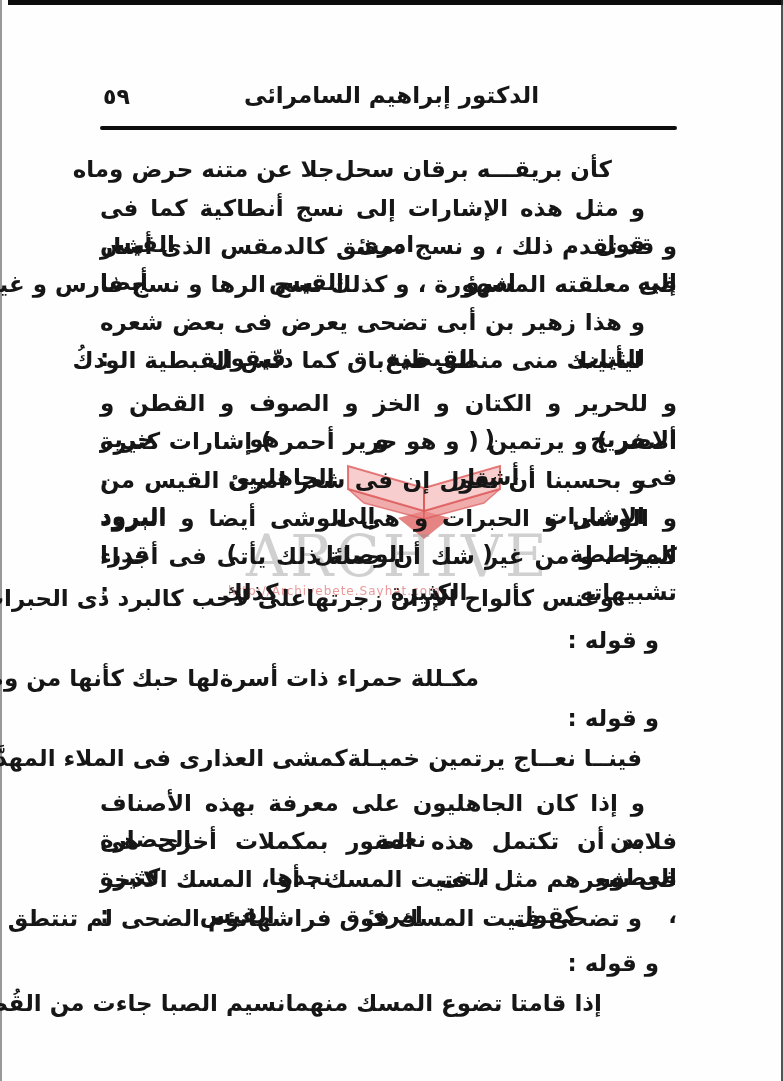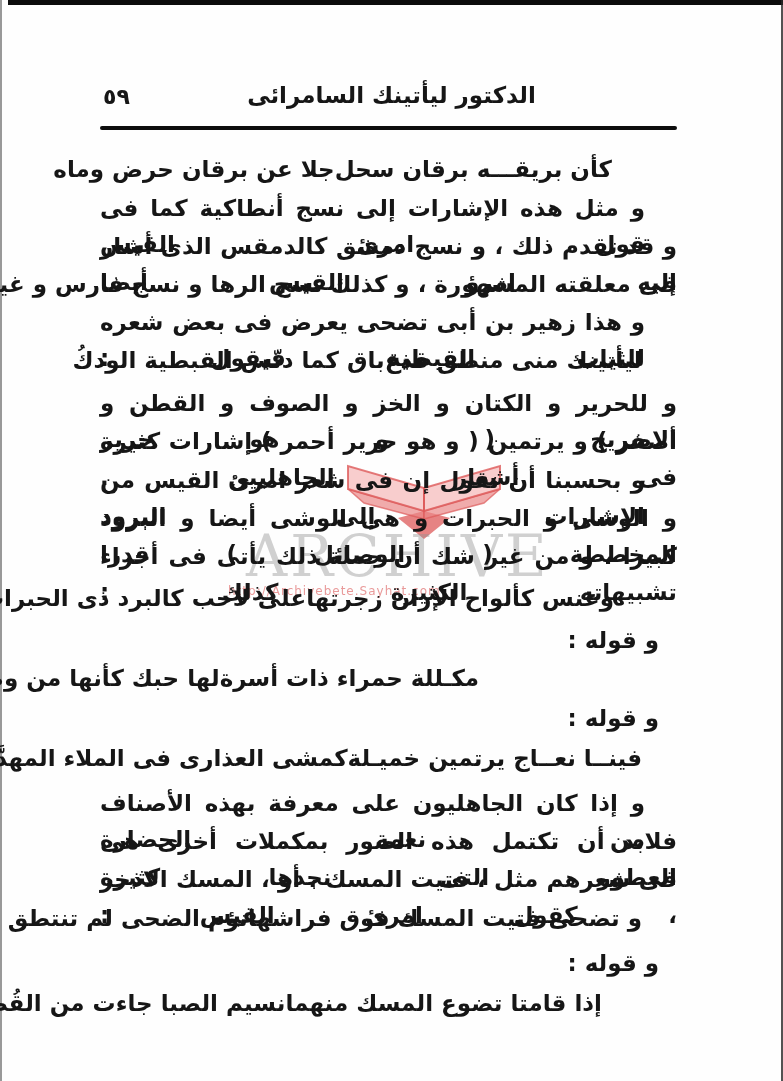--- a/index.html
+++ b/index.html
@@ -58,41 +58,41 @@
 <body>
 
 <div class="page">
 
   <div class="edge-top"></div>
   <div class="edge-left"></div>
   <div class="edge-right"></div>
 
   <div class="header-row">
     <span class="page-number">٥٩</span>
-    <span class="running-title">الدكتور ليأتينك السامرائى</span>
+    <span class="running-title">الدكتور إبراهيم السامرائى</span>
   </div>
   <div class="header-rule"></div>
 
   <div class="watermark">
     <svg class="wm-logo" viewBox="0 0 168 88" xmlns="http://www.w3.org/2000/svg">
       <polygon points="84,78 58,57 84,50 110,57" fill="rgba(221,90,90,0.75)"></polygon>
       <polygon points="84,58 24,42 8,28 84,50" fill="rgba(233,135,135,0.7)" stroke="rgba(221,90,90,0.7)" stroke-width="1.5"></polygon>
       <polygon points="84,58 144,42 160,28 84,50" fill="rgba(233,135,135,0.7)" stroke="rgba(221,90,90,0.7)" stroke-width="1.5"></polygon>
       <polygon points="84,50 8,28 8,5 84,27" fill="rgba(246,188,188,0.75)" stroke="rgba(221,90,90,0.8)" stroke-width="2"></polygon>
       <polygon points="84,50 160,28 160,5 84,27" fill="rgba(246,188,188,0.75)" stroke="rgba(221,90,90,0.8)" stroke-width="2"></polygon>
       <line x1="84" y1="27" x2="84" y2="50" stroke="rgba(221,90,90,0.8)" stroke-width="2"></line>
     </svg>
     <div class="wm-brand">ARCHIVE</div>
     <div class="wm-url">http://Archivebete.Sayhat.com</div>
   </div>
 
   <div class="content">
     <div class="line verse v1" style="top:6px">
         <span>كأن بريقـــه برقان سحل</span>
-        <span>جلا عن برقان حرض وماه</span>
+        <span>جلا عن متنه حرض وماه</span>
       </div>
     <div class="line t-indent" style="top:45px">و مثل هذه الإشارات إلى نسج أنطاكية كما فى قول امرئ القيس</div>
     <div class="line t-justify" style="top:83px">و قد تقدم ذلك ، و نسج دمشق كالدمقس الذى أشار إليه امرؤ القيس أيضا</div>
     <div class="line t-plain" style="top:121px">فى معلقته المشهورة ، و كذلك نسج الرها و نسج فارس و غيرها .</div>
     <div class="line t-indent" style="top:159px">و هذا زهير بن أبى تضحى يعرض فى بعض شعره للثياب القبطية فيقول :</div>
     <div class="line verse v2" style="top:197px">
         <span>ليأتينك منى منطق قذع</span>
         <span>باق كما دنّس القبطية الودكُ</span>
       </div>
     <div class="line t-justify" style="top:240px">و للحرير و الكتان و الخز و الصوف و القطن و الاضريج ( و هو حرير</div>

